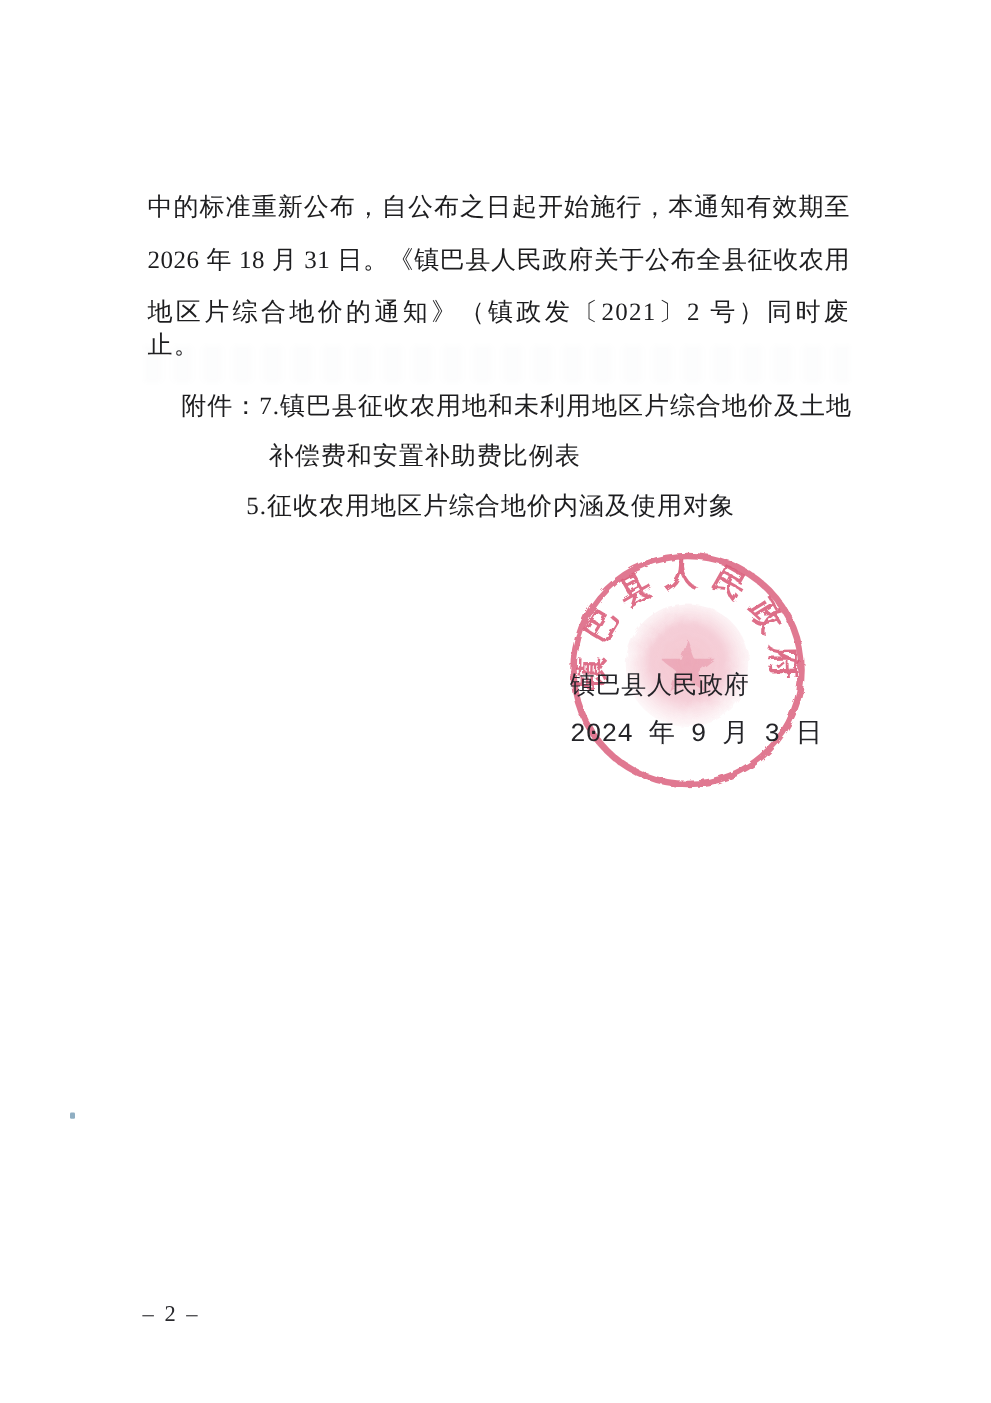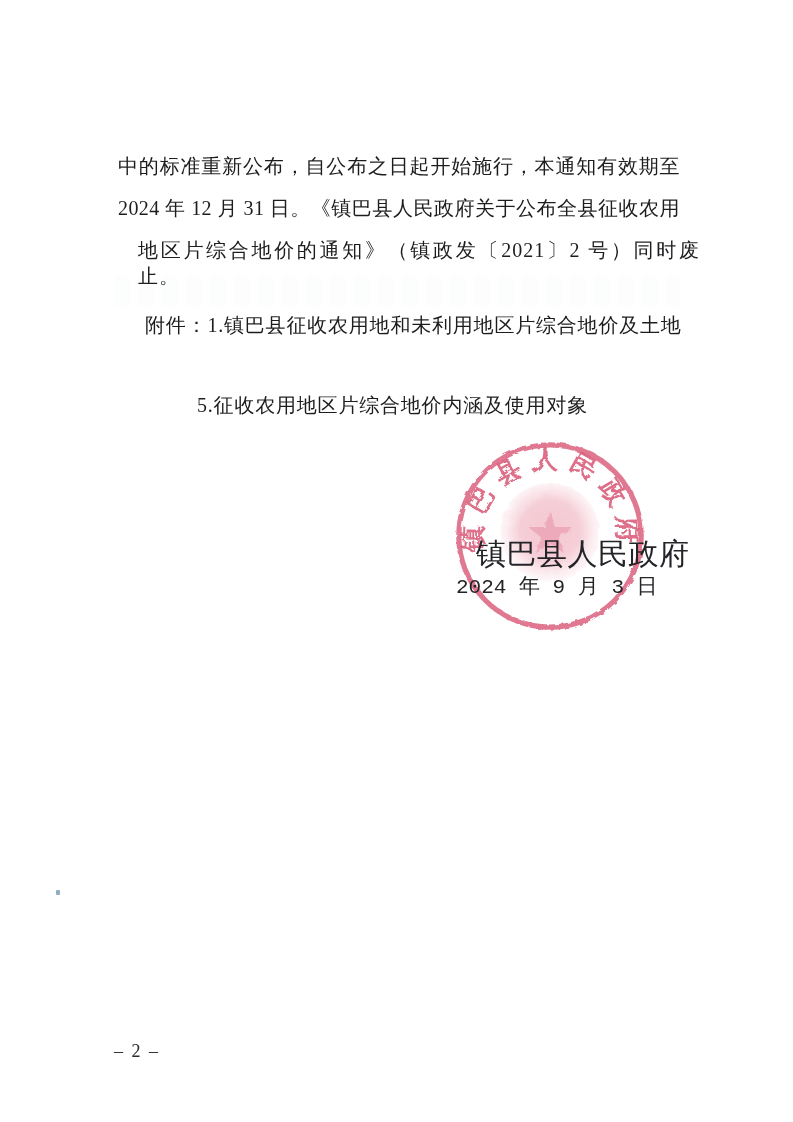--- a/index.html
+++ b/index.html
@@ -26,35 +26,34 @@
     font-size: 20px;
     line-height: 26px;
     text-align: justify;
     text-align-last: justify;
     letter-spacing: 0.4px;
     color: var(--ink-color);
   }
   .bodyline.lastline {
     text-align-last: left;
     letter-spacing: 1px;
-    margin-left: 20px;
   }
   .attachline {
     position: absolute;
     white-space: pre;
     font-size: 20px;
     line-height: 26px;
     letter-spacing: 0.8px;
     color: var(--ink-color);
   }
   .signature-name {
     position: absolute;
-    left: 476px;
+    left: 456px;
     top: 534px;
-    font-size: 30px;
+    font-size: 20px;
     letter-spacing: 0.5px;
     white-space: pre;
     color: #242428;
     z-index: 3;
   }
   .signature-date {
     position: absolute;
     left: 456px;
     top: 572px;
     font-size: 21px;
@@ -114,26 +113,27 @@
     border-radius: 1px;
     opacity: 0.75;
   }
 </style>
 </head>
 <body>
 
 <div class="page">
 
   <div class="bodyline" style="left:118px; top:153px;">中的标准重新公布，自公布之日起开始施行，本通知有效期至</div>
-  <div class="bodyline" style="left:118px; top:195px;">2024 年 12 月 31 日。《镇巴县人民政府关于公布全县征收农用</div>
+  <div class="bodyline" style="left:118px; top:195px;">2026 年 18 月 31 日。《镇巴县人民政府关于公布全县征收农用</div>
   <div class="bodyline lastline" style="left:118px; top:237px;">地区片综合地价的通知》（镇政发〔2021〕2 号）同时废止。</div>
 
   <div class="ghost-band"></div>
 
-  <div class="attachline" style="left:145px; top:312px;">附件：1.镇巴县征收农用地和未利用地区片综合地价及土地</div>
+  <div class="attachline" style="left:145px; top:312px;">附件：7.镇巴县征收农用地和未利用地区片综合地价及土地</div>
+  <div class="attachline" style="left:215px; top:352px;">补偿费和安置补助费比例表</div>
   <div class="attachline" style="left:197px; top:392px;">5.征收农用地区片综合地价内涵及使用对象</div>
 
   <div class="stamp">
     <svg viewBox="0 0 200 200">
       <defs>
         <radialGradient id="emblemGrad" cx="50%" cy="48%" r="55%">
           <stop offset="0%" stop-color="#f0aeba" stop-opacity="0.75"></stop>
           <stop offset="55%" stop-color="#eb9db0" stop-opacity="0.55"></stop>
           <stop offset="100%" stop-color="#f4c3cd" stop-opacity="0.05"></stop>
         </radialGradient>

